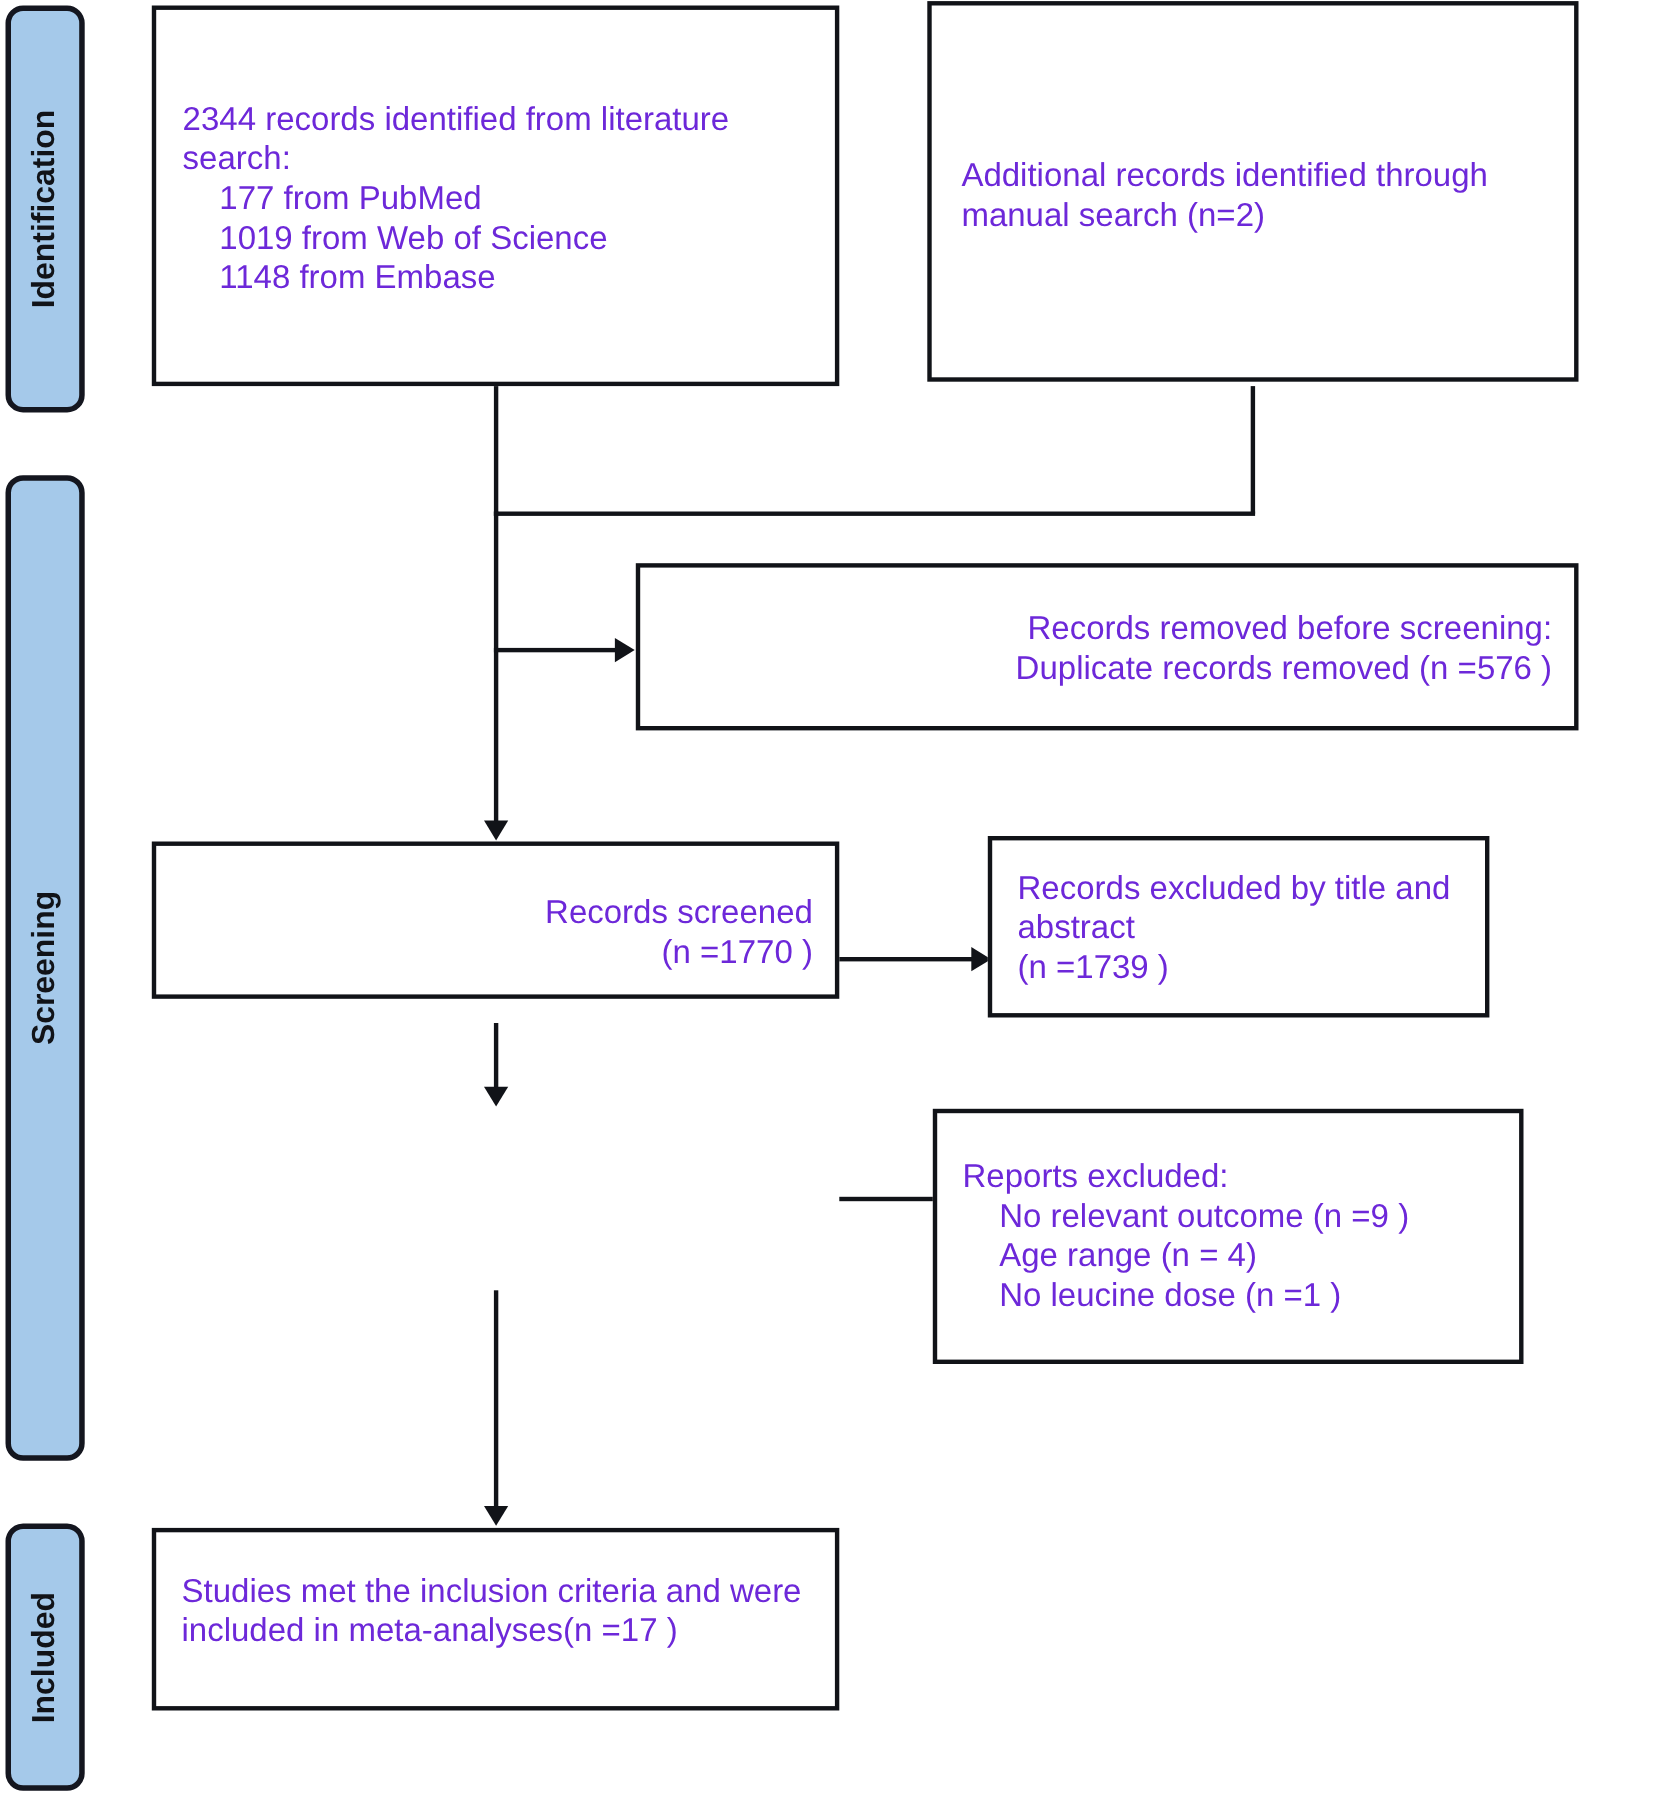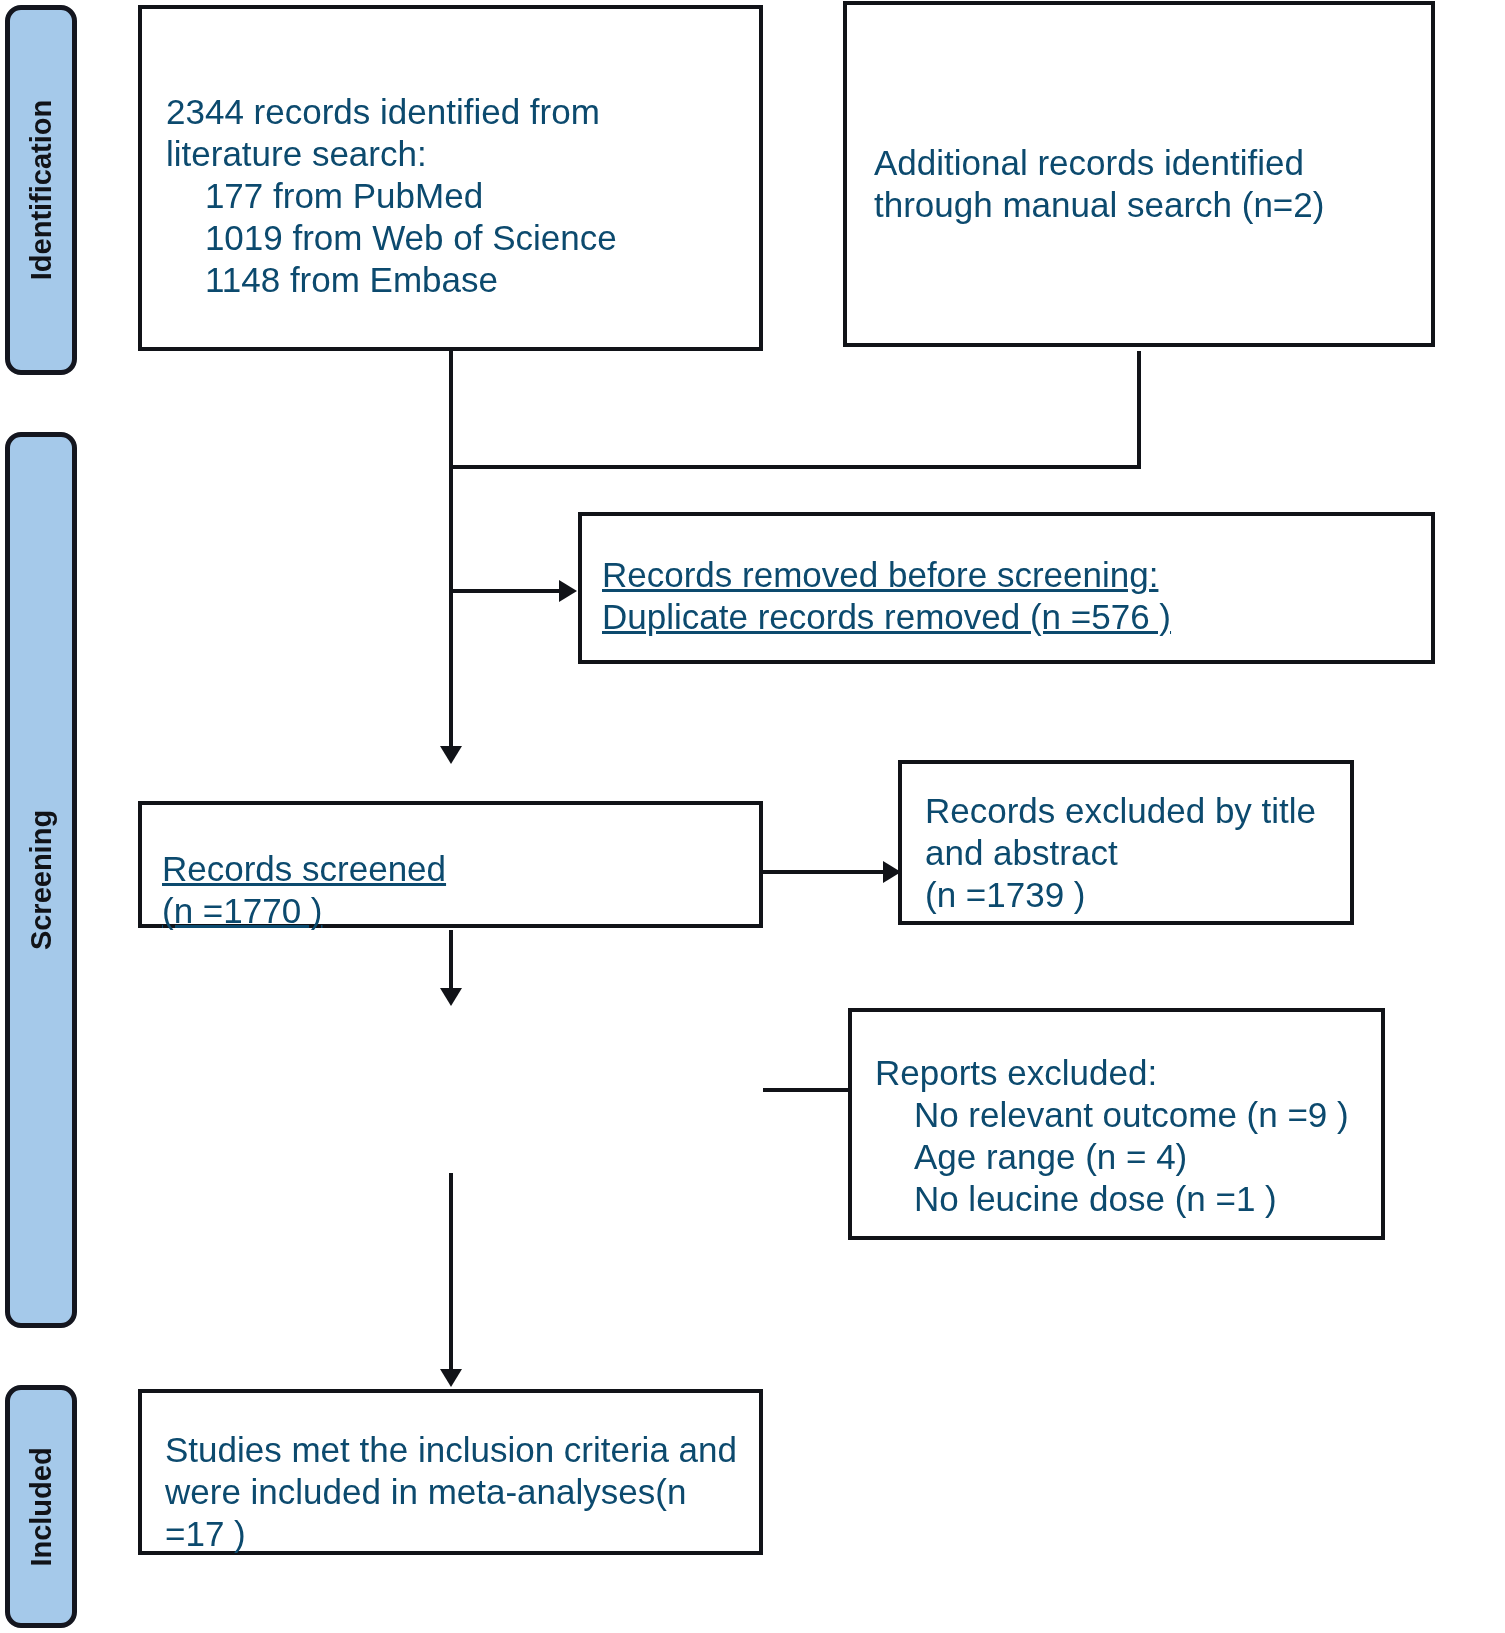--- a/index.html
+++ b/index.html
@@ -41,31 +41,30 @@
   .node-box {
     position: absolute;
     box-sizing: border-box;
     background: #ffffff;
     border: 4px solid #111318;
   }
   .node-text {
     position: absolute;
     left: 0;
     right: 0;
-    font-size: 35px;
+    font-size: 30px;
     line-height: 1.20;
-    color: #0c4a6e;
+    color: #6d28d9;
     white-space: pre-wrap;
   }
   .node-text.left {
     text-align: left;
   }
   .node-text.center {
-    text-align: left;
-    text-decoration: underline;
+    text-align: right;
   }
 
   
   .conn-v {
     position: absolute;
     width: 4px;
     background: #111318;
   }
   .conn-h {
     position: absolute;
@@ -127,21 +126,21 @@
   <div class="arrow-down" style="left:440px; top:746px;"></div>
 
   <div class="conn-h" style="left:449px; top:589px; width:112px;"></div>
   <div class="arrow-right" style="left:559px; top:580px;"></div>
 
   <div class="node-box" style="left:578px; top:512px; width:857px; height:152px;">
     <div class="node-text center" style="top:38px; left:20px; right:20px;">Records removed before screening:
 Duplicate records removed (n =576 )</div>
   </div>
 
-  <div class="node-box" style="left:138px; top:765px; width:625px; height:127px;margin-top:36px;">
+  <div class="node-box" style="left:138px; top:765px; width:625px; height:143px;">
     <div class="node-text center" style="top:43px; left:20px; right:20px;">Records screened
 (n =1770 )</div>
   </div>
 
   <div class="conn-h" style="left:763px; top:870px; width:122px;"></div>
   <div class="arrow-right" style="left:883px; top:861px;"></div>
 
   <div class="node-box" style="left:898px; top:760px; width:456px; height:165px;">
     <div class="node-text left" style="top:26px; left:23px; right:22px;">Records excluded by title and abstract
 (n =1739 )</div>

